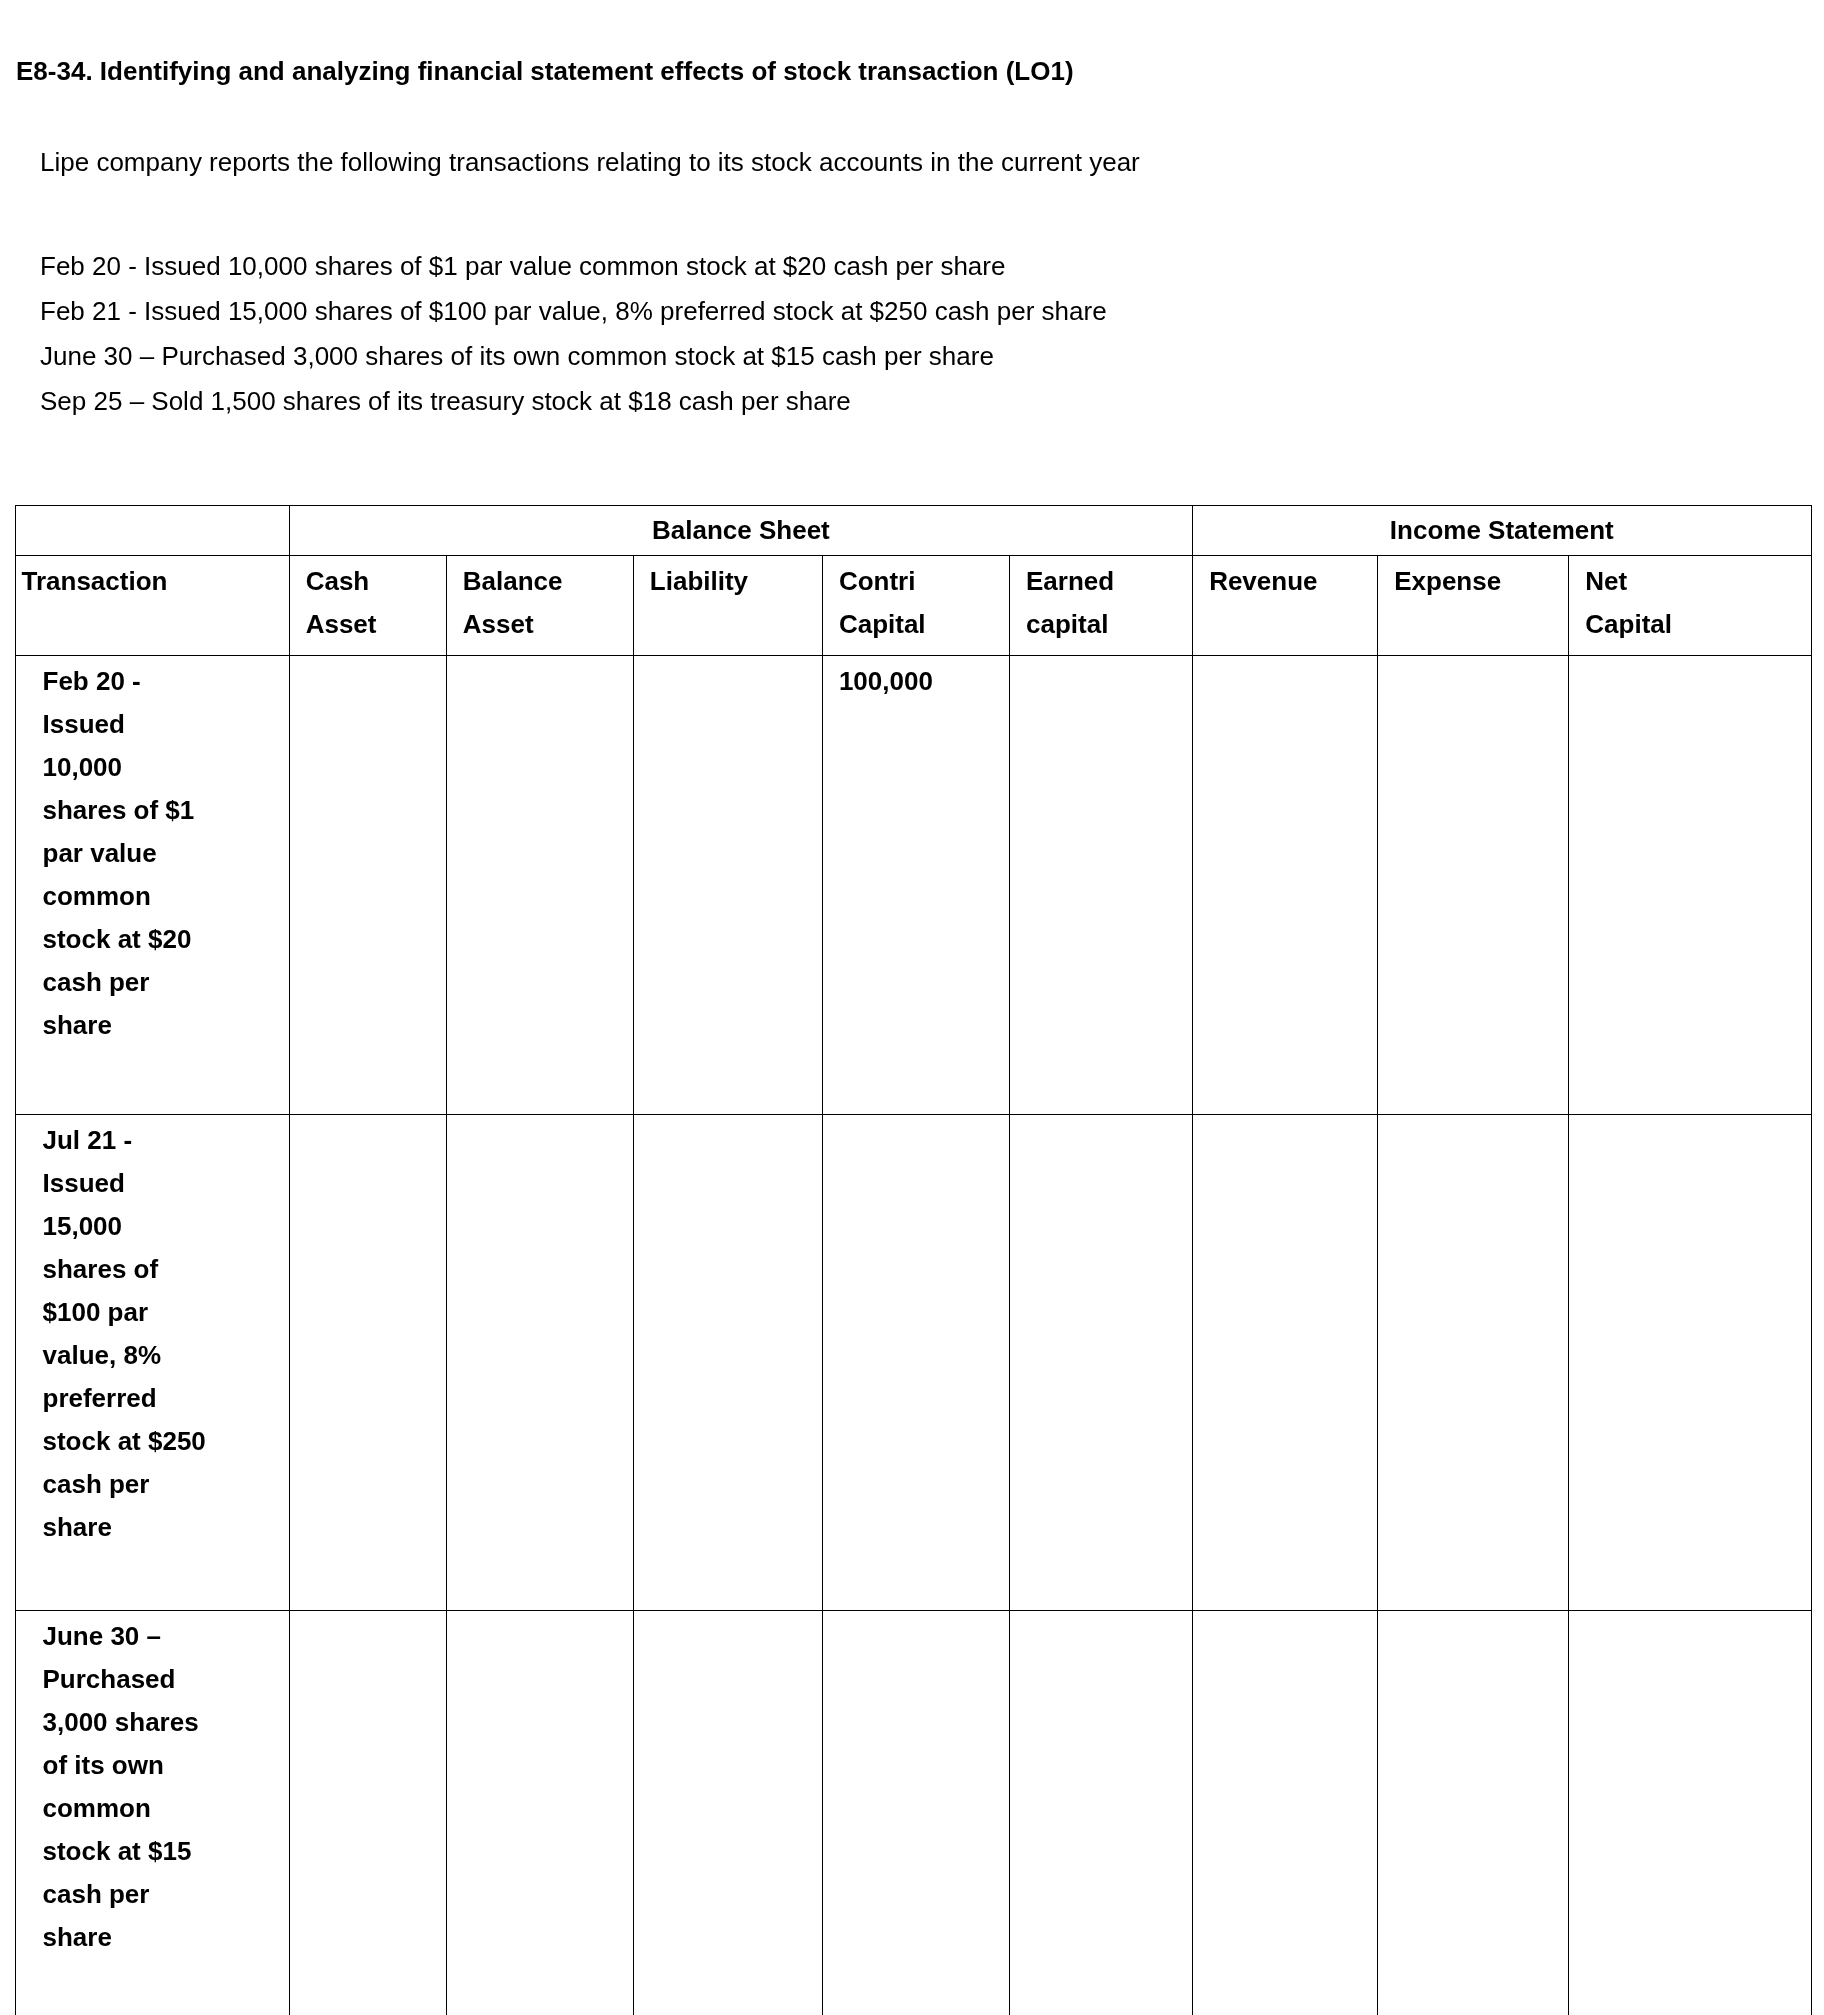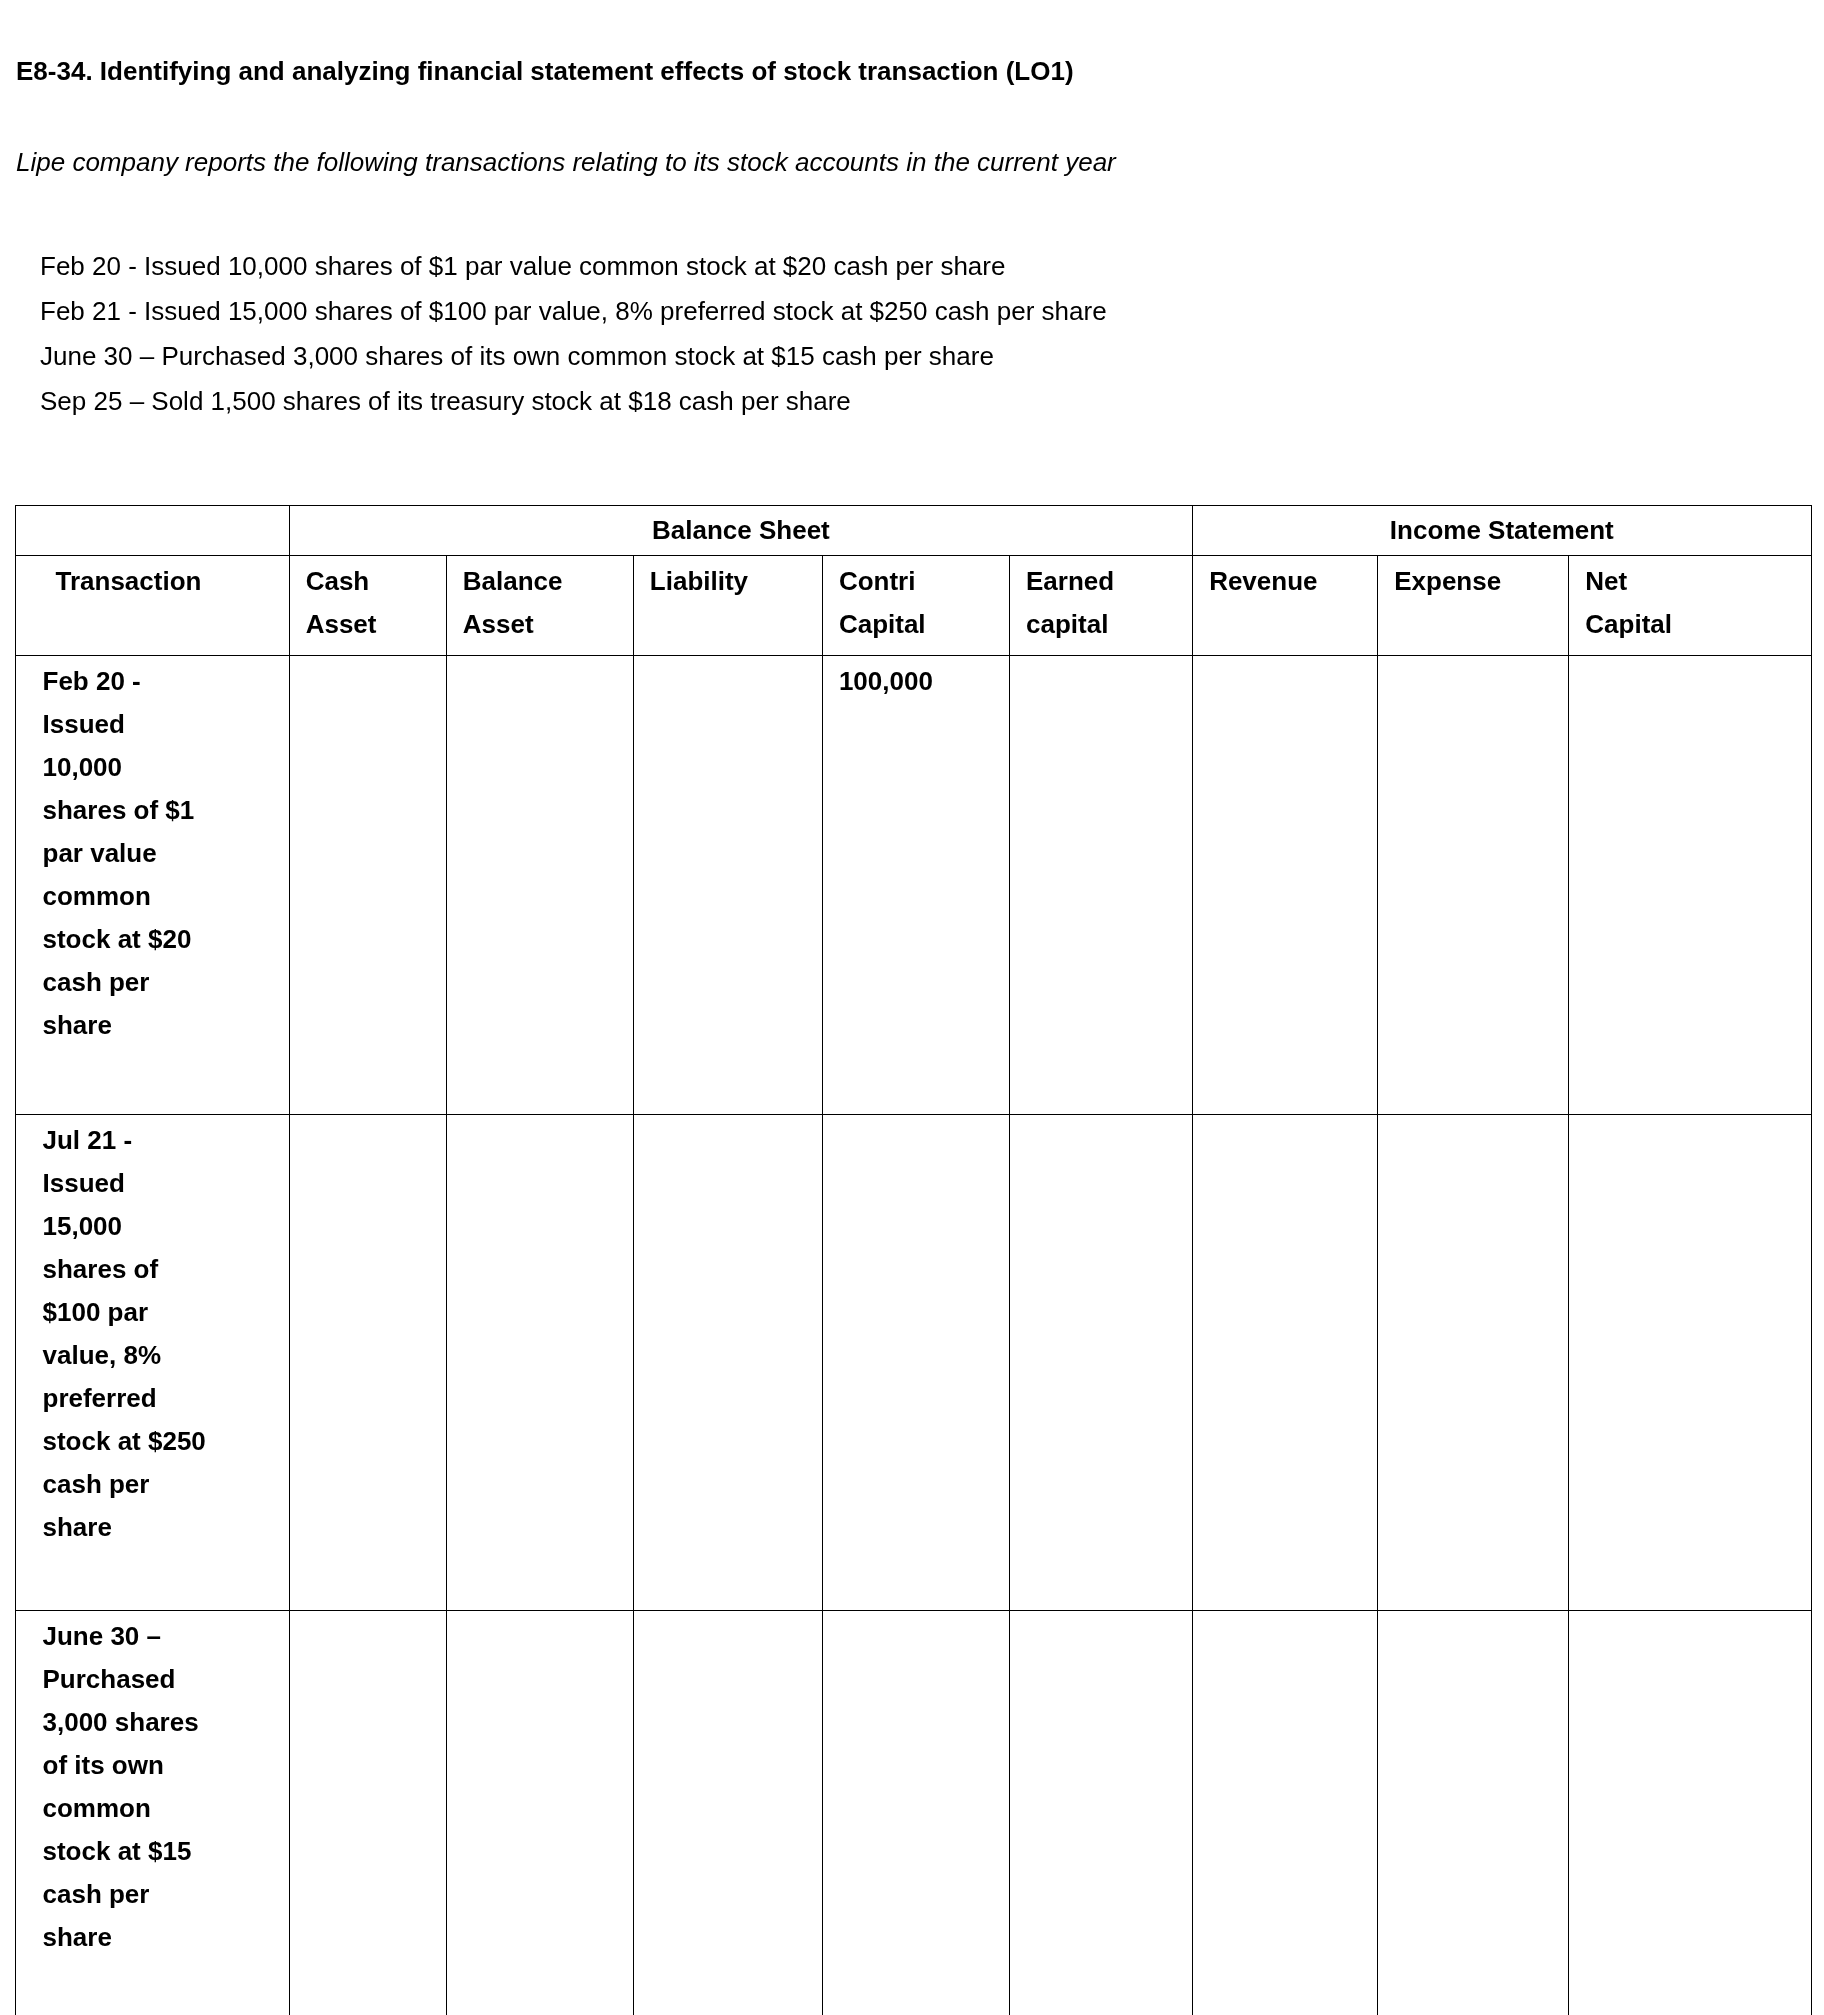--- a/index.html
+++ b/index.html
@@ -14,23 +14,22 @@
   .page { padding-top: 56px; }
   .title {
     font-size: 26px;
     font-weight: bold;
     margin-left: 16px;
     margin-right: 48px;
   }
   .intro {
     font-size: 26px;
     margin-top: 60px;
-    margin-left: 16px;
+    margin-left: 40px;
     margin-right: 48px;
-    font-style: italic;
   }
   .tx-list { margin-top: 66px; margin-left: 40px; margin-right: 48px; }
   .tx-line {
     font-size: 26px;
     line-height: 45px;
   }
   table.effects-table {
     margin: 81px 0 0 14.5px;
     border-collapse: collapse;
     table-layout: fixed;
@@ -40,21 +39,21 @@
   }
   .effects-table th, .effects-table td {
     border: 1.6px solid #000000;
     vertical-align: top;
     text-align: left;
     line-height: 43px;
     padding: 3.2px 8px 3.2px 16px;
   }
   .effects-table th { white-space: pre-line; }
   .effects-table td.cell-transaction { white-space: pre-line; padding-left: 27px; }
-  .effects-table th.col-transaction { padding-left: 40px; }
+  .effects-table th.col-transaction { padding-left: 6px; }
   .effects-table tr.group-row th {
     text-align: center;
     height: 45px;
     padding: 3.2px 4px;
     margin-left: 18px;
   }
   .effects-table tr.header-row { height: 100px; }
   .effects-table tr.row-feb20 { height: 459px; }
   .effects-table tr.row-feb21 { height: 496px; }
   .effects-table tr.row-june30 { height: 407px; }

